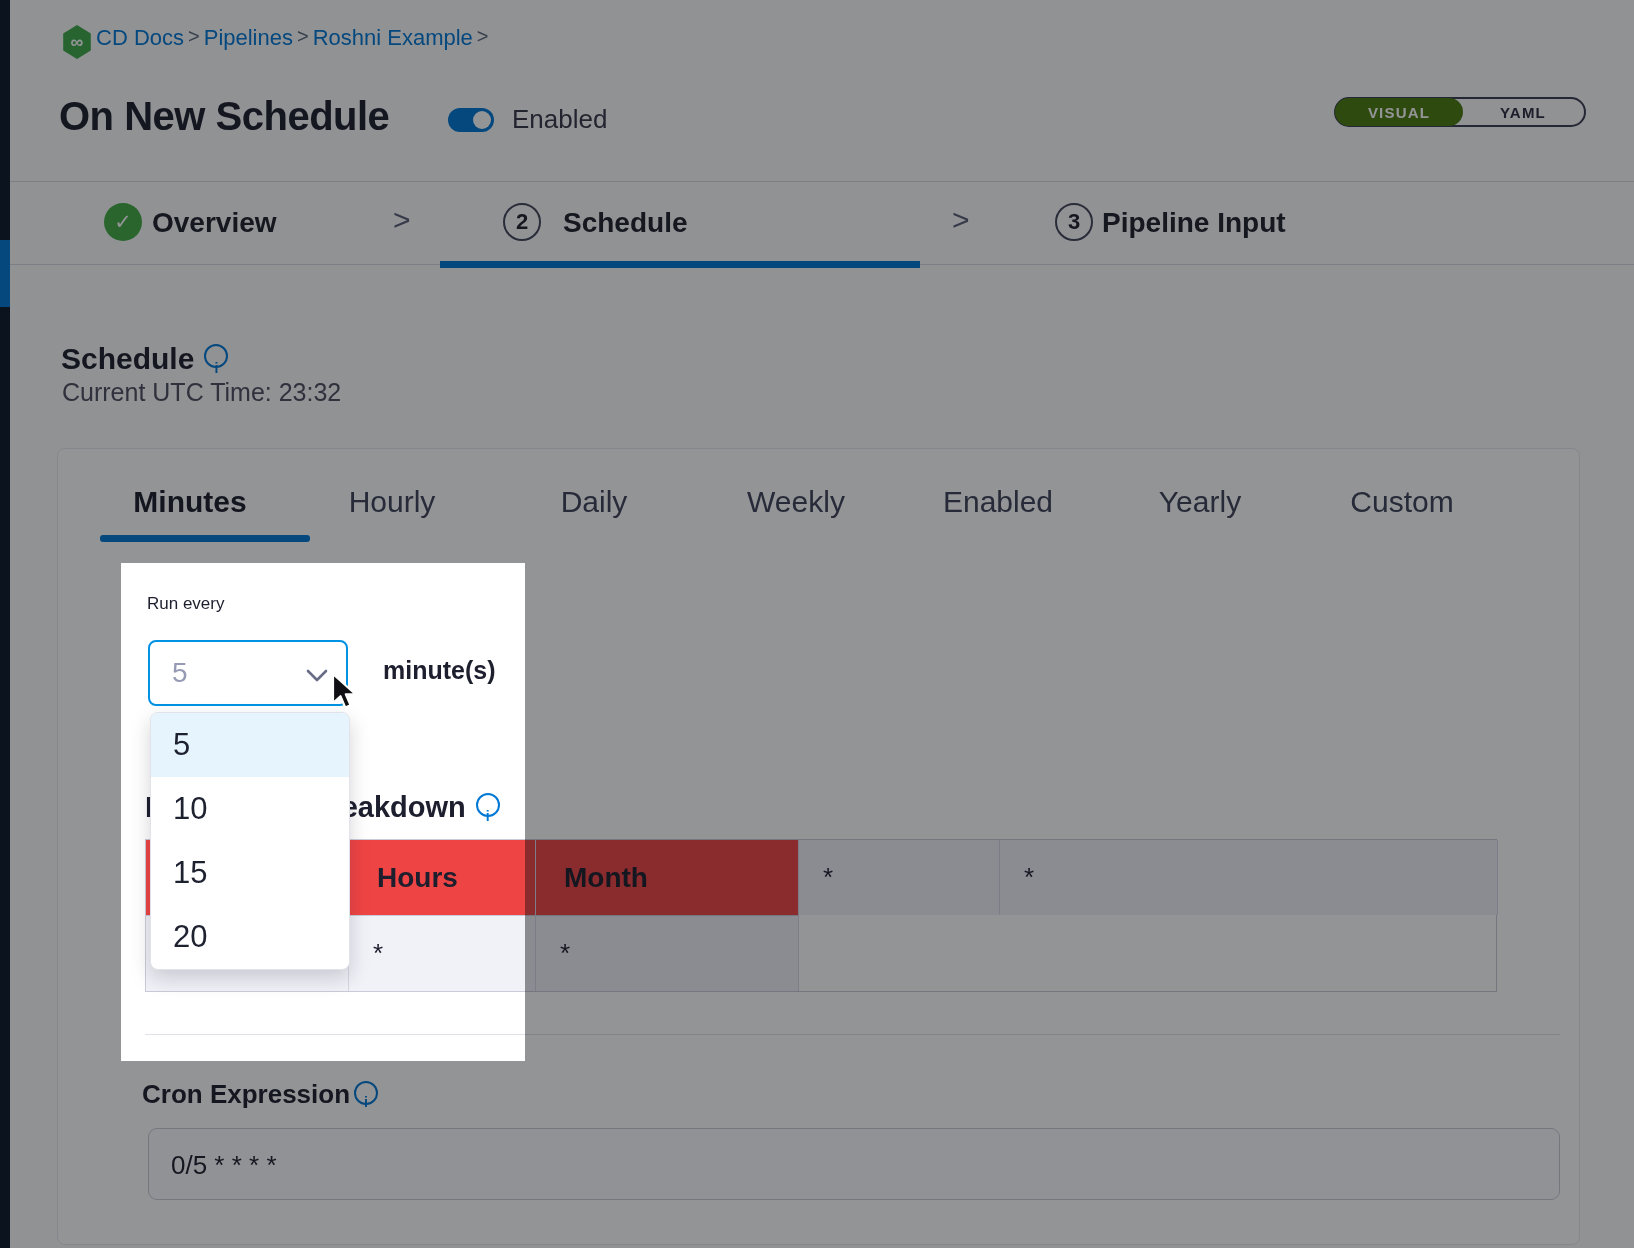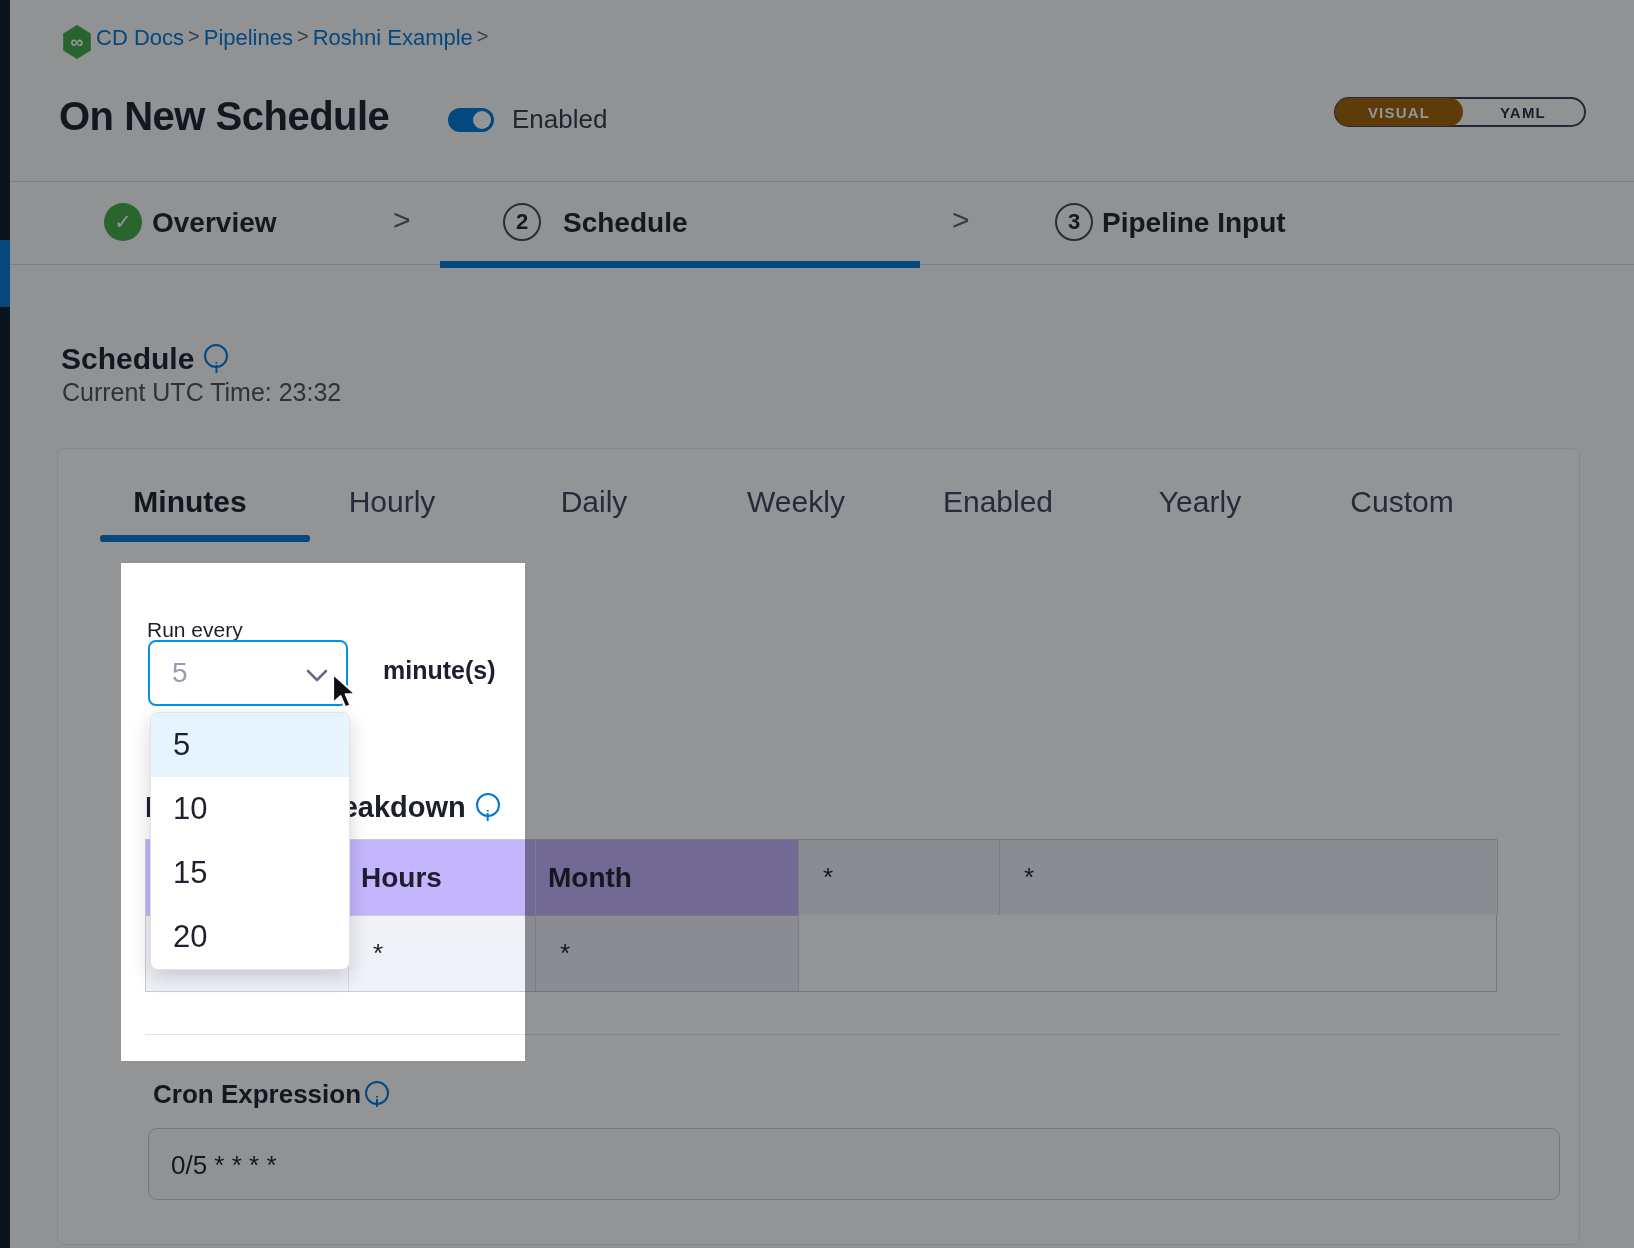--- a/index.html
+++ b/index.html
@@ -19,21 +19,21 @@
   .crumb{color:#0278d5;font-size:22px;font-weight:500;text-decoration:none;cursor:pointer;}
   .crumb-sep{color:#5f6b7d;font-size:20px;font-weight:500;}
   .page-title{left:59px;top:94px;font-size:40px;font-weight:700;color:#1d1f2e;letter-spacing:-0.5px;z-index:3;}
   .toggle{left:448px;top:108px;width:46px;height:24px;border-radius:12px;background:#0278d5;z-index:3;cursor:pointer;}
   .toggle-knob{position:absolute;left:25px;top:3px;width:18px;height:18px;border-radius:50%;background:#fff;}
   .enabled-label{left:512px;top:104px;font-size:26px;color:#373a48;z-index:3;}
   .view-toggle{left:1334px;top:97px;width:252px;height:30px;border:2px solid #3a3d52;border-radius:17px;
     display:flex;align-items:stretch;z-index:3;box-sizing:border-box;background:transparent;}
   .vm-seg{flex:1;display:flex;align-items:center;justify-content:center;font-size:15px;font-weight:700;
     letter-spacing:1.2px;cursor:pointer;}
-  .vm-active{background:#a16207;color:#fff;border-radius:14px;margin:-1px;flex:0 0 128px;}
+  .vm-active{background:#4d7c0f;color:#fff;border-radius:14px;margin:-1px;flex:0 0 128px;}
   .vm-inactive{color:#2b2e40;}
   .divider{left:10px;width:1624px;height:1px;background:#d8dae3;z-index:2;}
   
   .step-circle{width:38px;height:38px;border-radius:50%;box-sizing:border-box;text-align:center;z-index:3;}
   .step-check{background:#42ab45;color:#fff;font-size:21px;font-weight:700;line-height:38px;}
   .step-num{border:2.5px solid #43465a;color:#20222e;font-size:22px;font-weight:600;line-height:33px;background:transparent;}
   .step-label{font-size:28px;color:#20222e;z-index:3;text-align:right;}
   .step-sep{font-size:30px;color:#5a5d75;z-index:3;}
   .step-indicator{left:440px;top:261px;width:480px;height:7px;background:#0278d5;z-index:3;}
   
@@ -42,43 +42,43 @@
   .info-icon{display:inline-block;width:24px;height:24px;border:2px solid #0278d5;border-radius:50%;box-sizing:border-box;
     text-align:center;position:relative;top:2px;}
   .info-icon::after{content:"i";color:#0278d5;font-size:14px;font-weight:700;line-height:20px;}
   
   .card{left:57px;top:448px;width:1523px;height:797px;background:#fff;border:1px solid #e8e8ef;border-radius:8px;z-index:1;box-sizing:border-box;}
   .tabs{left:89px;top:484px;display:flex;z-index:3;}
   .tab{width:202px;height:36px;line-height:36px;text-align:center;font-size:30px;color:#3f4358;font-weight:500;cursor:pointer;}
   .tab.active{color:#1c1e2c;font-weight:700;}
   .tab-underline{left:100px;top:535px;width:210px;height:7px;background:#0278d5;border-radius:3px;z-index:3;}
   
-  .run-every-label{left:147px;top:594px;font-size:21px;font-weight:500;color:#1d1f2e;z-index:5;margin-top:24px;}
+  .run-every-label{left:147px;top:594px;font-size:17px;font-weight:500;color:#1d1f2e;z-index:5;}
   .select-box{left:148px;top:640px;width:200px;height:66px;border:2px solid #0092e4;border-radius:8px;background:#fff;
     box-sizing:border-box;z-index:6;cursor:pointer;}
   .select-value{position:absolute;left:22px;top:0;line-height:62px;font-size:28px;color:#979ab5;}
   .select-chevron{position:absolute;right:18px;top:26px;}
   .unit-label{left:383px;top:656px;font-size:25px;font-weight:600;color:#1d1f2e;z-index:5;}
   
   .menu{left:150px;top:712px;width:198px;background:#fff;border:1px solid #e1e2ea;border-radius:8px;overflow:hidden;
     box-shadow:0 8px 20px rgba(20,20,40,0.18);z-index:10;}
   .menu-item{height:64px;line-height:64px;padding-left:22px;font-size:31px;color:#1e2130;cursor:pointer;}
   .menu-item.selected{background:#e6f5fd;}
   
   .breakdown-heading{left:145px;top:791px;font-size:29px;font-weight:600;color:#1d1f2e;z-index:3;display:flex;gap:10px;align-items:flex-start;}
   .cron-table{left:145px;top:839px;width:1352px;display:grid;grid-template-columns:203px 187px 263px 201px 498px;
     border:1px solid #c9cbd8;box-sizing:border-box;z-index:3;background:#fff;}
-  .th{height:76px;line-height:76px;padding-left:12px;font-size:28px;font-weight:700;color:#1d1f2e;
-    border-bottom:1px solid #c9cbd8;border-right:1px solid #d6d7e2;box-sizing:border-box;background:#c4b5fd;}
+  .th{height:76px;line-height:76px;padding-left:28px;font-size:28px;font-weight:700;color:#1d1f2e;
+    border-bottom:1px solid #c9cbd8;border-right:1px solid #d6d7e2;box-sizing:border-box;background:#ef4444;}
   .td{height:75px;line-height:75px;padding-left:24px;font-size:26px;color:#1d1f2e;background:#f1f1f8;
     border-right:1px solid #d6d7e2;box-sizing:border-box;}
   .th:nth-child(5),.td:nth-child(10){border-right:none;}
   .section-divider{left:145px;top:1034px;width:1415px;height:1px;background:#e0e1e9;z-index:3;}
   
-  .cron-label{left:153px;top:1079px;font-size:26px;font-weight:600;color:#1d1f2e;z-index:3;display:flex;gap:4px;align-items:flex-start;}
+  .cron-label{left:142px;top:1079px;font-size:26px;font-weight:600;color:#1d1f2e;z-index:3;display:flex;gap:4px;align-items:flex-start;}
   .cron-input{left:148px;top:1128px;width:1412px;height:72px;background:#fafbfd;border:1px solid #c9ccd6;border-radius:9px;
     box-sizing:border-box;z-index:3;}
   .cron-input-value{position:absolute;left:22px;top:0;line-height:73px;font-size:26px;color:#1d1f2e;}
   
   .cursor{left:330px;top:672px;z-index:40;}
   
   .dim{background:rgba(10,12,16,0.44);z-index:60;pointer-events:none;}
   .dim-top{left:0;top:0;width:1634px;height:563px;}
   .dim-left{left:0;top:563px;width:121px;height:498px;}
   .dim-right{left:525px;top:563px;width:1109px;height:498px;}

